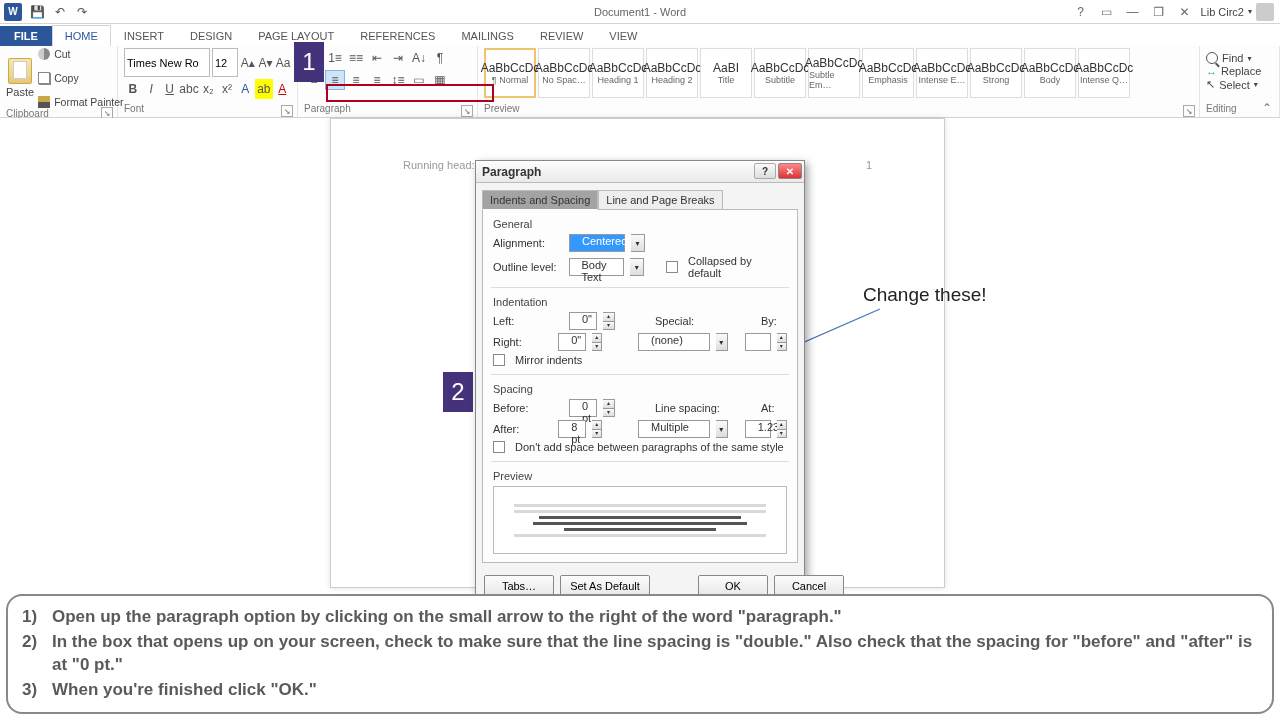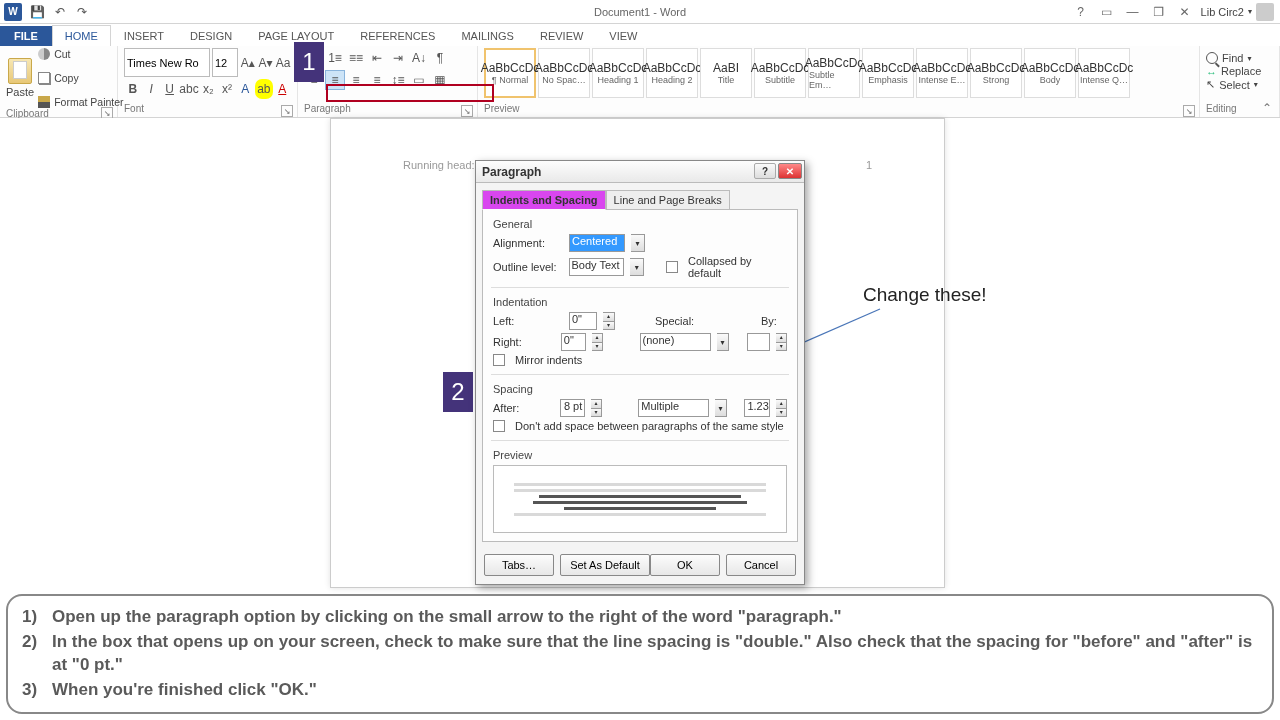--- a/index.html
+++ b/index.html
@@ -69,26 +69,26 @@
 .annot-text { position: absolute; font-size: 19px; color: #222; }
 
 
 .dialog-wrap { position: absolute; left: 475px; top: 160px; width: 330px; background: #f4f4f4; border: 1px solid #888; box-shadow: 3px 3px 8px rgba(0,0,0,.35); font-size: 11px; color: #333; }
 .dlg-title { height: 22px; background: linear-gradient(#fdfdfd,#e9e9e9); border-bottom: 1px solid #bbb; display: flex; align-items: center; padding: 0 6px; font-weight: bold; font-size: 12px; position: relative; }
 .dlg-title-btns { position: absolute; right: 2px; top: 2px; display: flex; gap: 2px; }
 .dlg-x { width: 24px; height: 16px; border: 1px solid #888; background: linear-gradient(#f88,#d33); color: #fff; font-size: 10px; display: flex; align-items: center; justify-content: center; border-radius: 2px; cursor: pointer; }
 .dlg-h { width: 22px; height: 16px; border: 1px solid #aaa; background: linear-gradient(#fafafa,#ddd); font-size: 10px; display: flex; align-items: center; justify-content: center; border-radius: 2px; cursor: pointer; }
 .dlg-tabs { display: flex; margin: 6px 6px 0 6px; font-size: 11px; }
 .dlg-tab { padding: 3px 7px; border: 1px solid #bbb; background: #eee; cursor: pointer; position: relative; top: 1px; }
-.dlg-tab.active { background: #d946ef; border-bottom-color: #fdfdfd; font-weight: bold; }
+.dlg-tab.active { background: #a3a3a3; border-bottom-color: #fdfdfd; }
 .dlg-body { margin: 0 6px 6px 6px; border: 1px solid #bbb; background: #fdfdfd; padding: 8px 10px; }
 .sect-hdr { font-weight: normal; color: #444; margin-bottom: 4px; }
 .frow { display: flex; align-items: center; margin: 3px 0; gap: 6px; }
 .flabel { width: 70px; text-align: left; }
-.finput { border: 1px solid #999; height: 18px; background: #fff; font-size: 11px; padding: 0 2px; }
+.finput { border: 1px solid #999; height: 18px; background: #fff; font-size: 11px; padding: 0 12px; }
 .sel-down { width: 14px; height: 18px; border: 1px solid #999; border-left: none; background: linear-gradient(#fafafa,#ddd); display: inline-flex; align-items: center; justify-content: center; font-size: 8px; cursor: pointer; }
 .spin { width: 12px; height: 18px; border: 1px solid #999; border-left: none; display: flex; flex-direction: column; }
 .spin div { flex: 1; font-size: 6px; text-align: center; cursor: pointer; background: linear-gradient(#fafafa,#ddd); line-height: 7px; }
 .spin div:first-child { border-bottom: 1px solid #999; }
 .chk { width: 12px; height: 12px; border: 1px solid #888; background: #fff; display: inline-block; margin-right: 4px; }
 hr.sep { border: none; border-top: 1px solid #ddd; margin: 8px -2px; }
 .preview-box { border: 1px solid #bbb; height: 68px; margin-top: 4px; background: #fff; padding: 6px 20px; display: flex; flex-direction: column; justify-content: center; gap: 3px; }
 .pv-line { height: 3px; background: #d9d9d9; }
 .pv-line.main { background: #555; }
 .dlg-foot { display: flex; justify-content: space-between; padding: 6px 8px 8px 8px; }
@@ -177,21 +177,21 @@
         <span class="ficon">Aa</span>
       </div>
       <div class="font-bot">
         <span class="ficon" style="font-weight:bold;">B</span>
         <span class="ficon" style="font-style:italic;">I</span>
         <span class="ficon" style="text-decoration:underline;">U</span>
         <span class="ficon">abc</span>
         <span class="ficon">x₂</span>
         <span class="ficon">x²</span>
         <span class="ficon" style="color:#2b579a;">A</span>
-        <span class="ficon" style="background:#ff0;border-radius:7px;">ab</span>
+        <span class="ficon" style="background:#ff0;">ab</span>
         <span class="ficon" style="color:#c00;text-decoration:underline;">A</span>
       </div>
     </div>
     <div class="rgroup-label"><span>Font</span><span class="launcher">↘</span></div>
   </div>
 
   <div class="rgroup" style="width:180px;">
     <div class="rgroup-body para-col">
       <div class="para-row">
         <span class="ficon">•≡</span>
@@ -369,20 +369,32 @@
           <div>▾</div>
         </span>
     </div>
     <div class="frow">
         <span class="chk"></span>
         <span>Mirror indents</span>
       </div>
     <hr class="sep">
     <div class="sect-hdr">Spacing</div>
     <div class="frow">
+      <span class="flabel">Before:</span>
+      <span class="finput" style="width:28px;">0 pt</span>
+        <span class="spin">
+          <div>▴</div>
+          <div>▾</div>
+        </span>
+      <span style="width:28px;"></span>
+      <span class="flabel" style="width:70px;">Line spacing:</span>
+      <span style="width:24px;"></span>
+      <span>At:</span>
+    </div>
+    <div class="frow">
       <span class="flabel">After:</span>
       <span class="finput" style="width:28px;text-align:right;">8 pt</span>
         <span class="spin">
           <div>▴</div>
           <div>▾</div>
         </span>
       <span style="width:28px;"></span>
       <span class="finput" style="width:80px;">Multiple</span>
         <span class="sel-down">▾</span>
       <span style="width:6px;"></span>
@@ -405,21 +417,21 @@
         <div class="pv-line main" style="width:85%;margin:0 auto;"></div>
         <div class="pv-line main" style="width:60%;margin:0 auto;"></div>
       <div class="pv-line"></div>
     </div>
   </div>
   <div class="dlg-foot">
     <div style="display:flex;gap:6px;">
       <button class="wbtn">Tabs…</button>
       <button class="wbtn" style="min-width:90px;">Set As Default</button>
     </div>
-    <div style="display:flex;gap:6px;">
+    <div style="display:flex;gap:6px;margin-left:48px;">
       <button class="wbtn">OK</button>
       <button class="wbtn">Cancel</button>
     </div>
   </div>
 </div>
 
 <div class="instructions">
   <ol>
     <li>
         <span class="li-num">1)</span>

